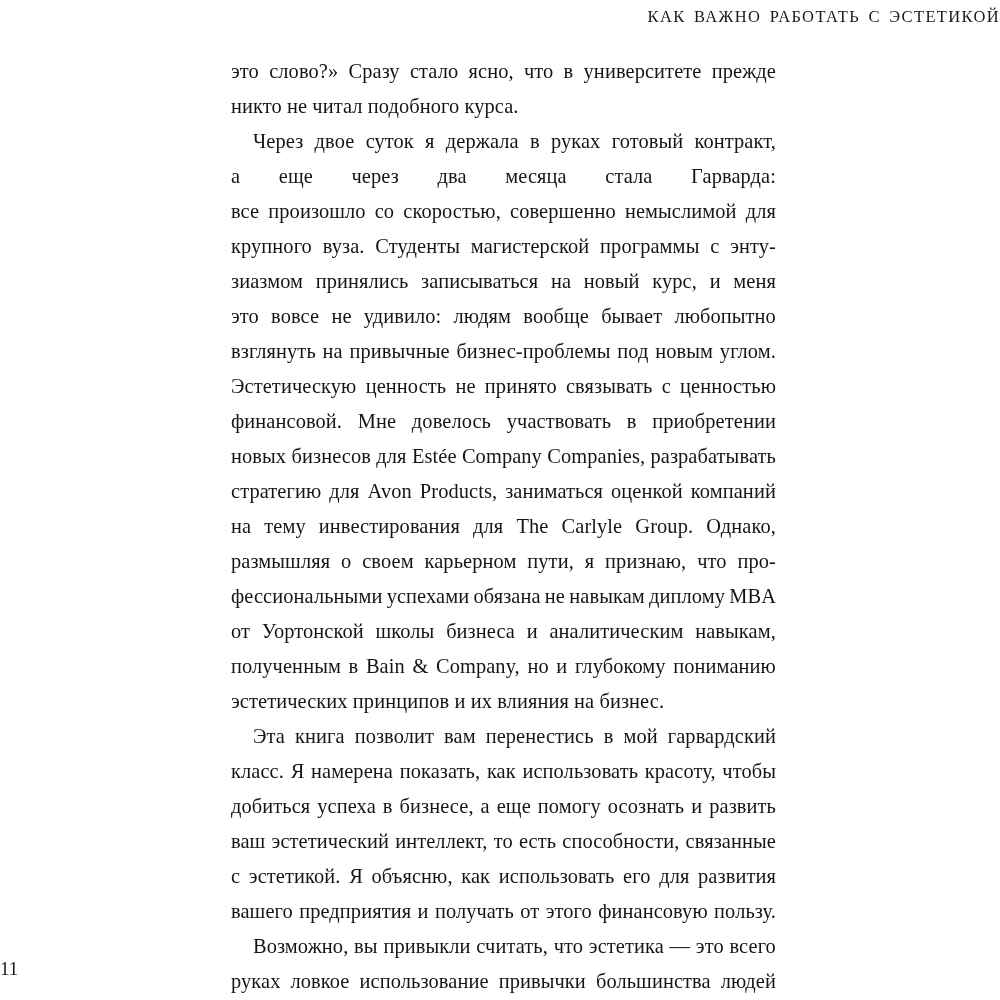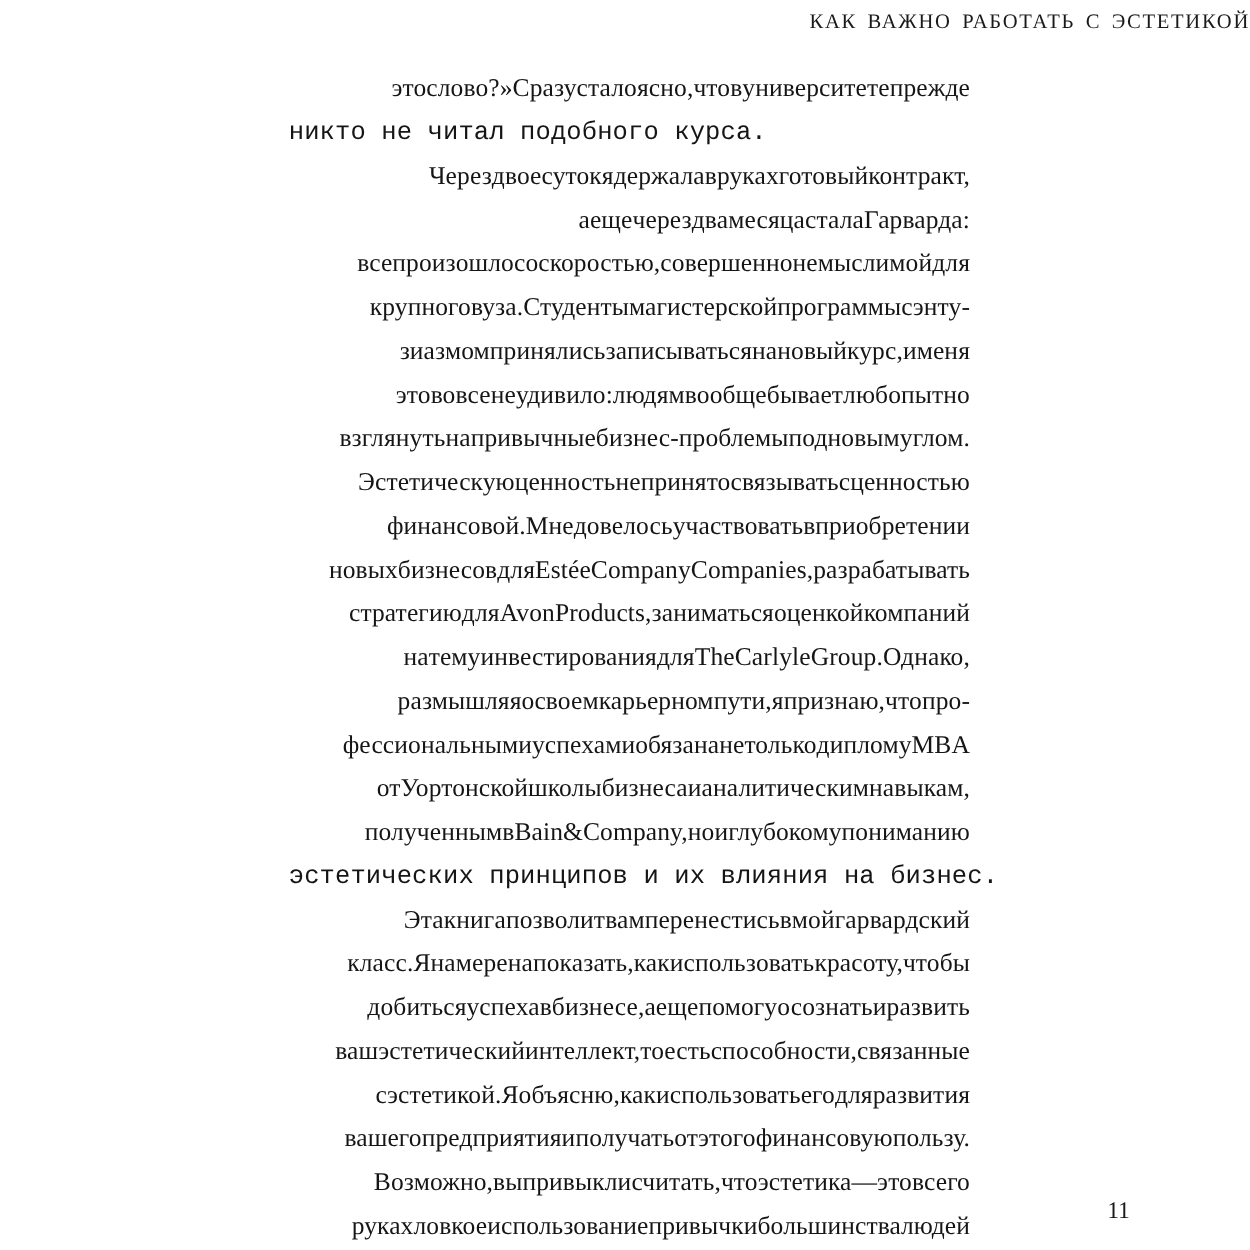--- a/index.html
+++ b/index.html
@@ -42,39 +42,38 @@
     font-size: 20.4px;
     line-height: 35px;
     height: 35px;
     color: #151515;
     white-space: nowrap;
     letter-spacing: 0.1px;
   }
   
   .line.justify {
     display: flex;
-    justify-content: flex-end;
+    justify-content: space-between;
     white-space: normal;
   }
   .line.justify > .w {
     white-space: pre;
   }
   .line.indent {
     padding-left: 22px;
   }
   .line.last {
     display: block;
-    font-family: Liberation Mono, monospace;
   }
   .folio {
     position: absolute;
     top: 958px;
     left: 0;
     width: 904px;
-    text-align: right;
+    text-align: left;
     font-size: 19px;
     color: #1a1a1a;
   }
 </style>
 </head>
 <body>
 
 <div class="page">
 
   <div class="running-header">КАК ВАЖНО РАБОТАТЬ С ЭСТЕТИКОЙ</div>
@@ -213,21 +212,21 @@
         <span class="w">я</span>
         <span class="w">признаю,</span>
         <span class="w">что</span>
         <span class="w">про-</span>
       </div>
       <div class="line justify">
         <span class="w">фессиональными</span>
         <span class="w">успехами</span>
         <span class="w">обязана</span>
         <span class="w">не</span>
-        <span class="w">только</span>
+        <span class="w">навыкам</span>
         <span class="w">диплому</span>
         <span class="w">MBA</span>
       </div>
       <div class="line justify">
         <span class="w">от</span>
         <span class="w">Уортонской</span>
         <span class="w">школы</span>
         <span class="w">бизнеса</span>
         <span class="w">и</span>
         <span class="w">аналитическим</span>

